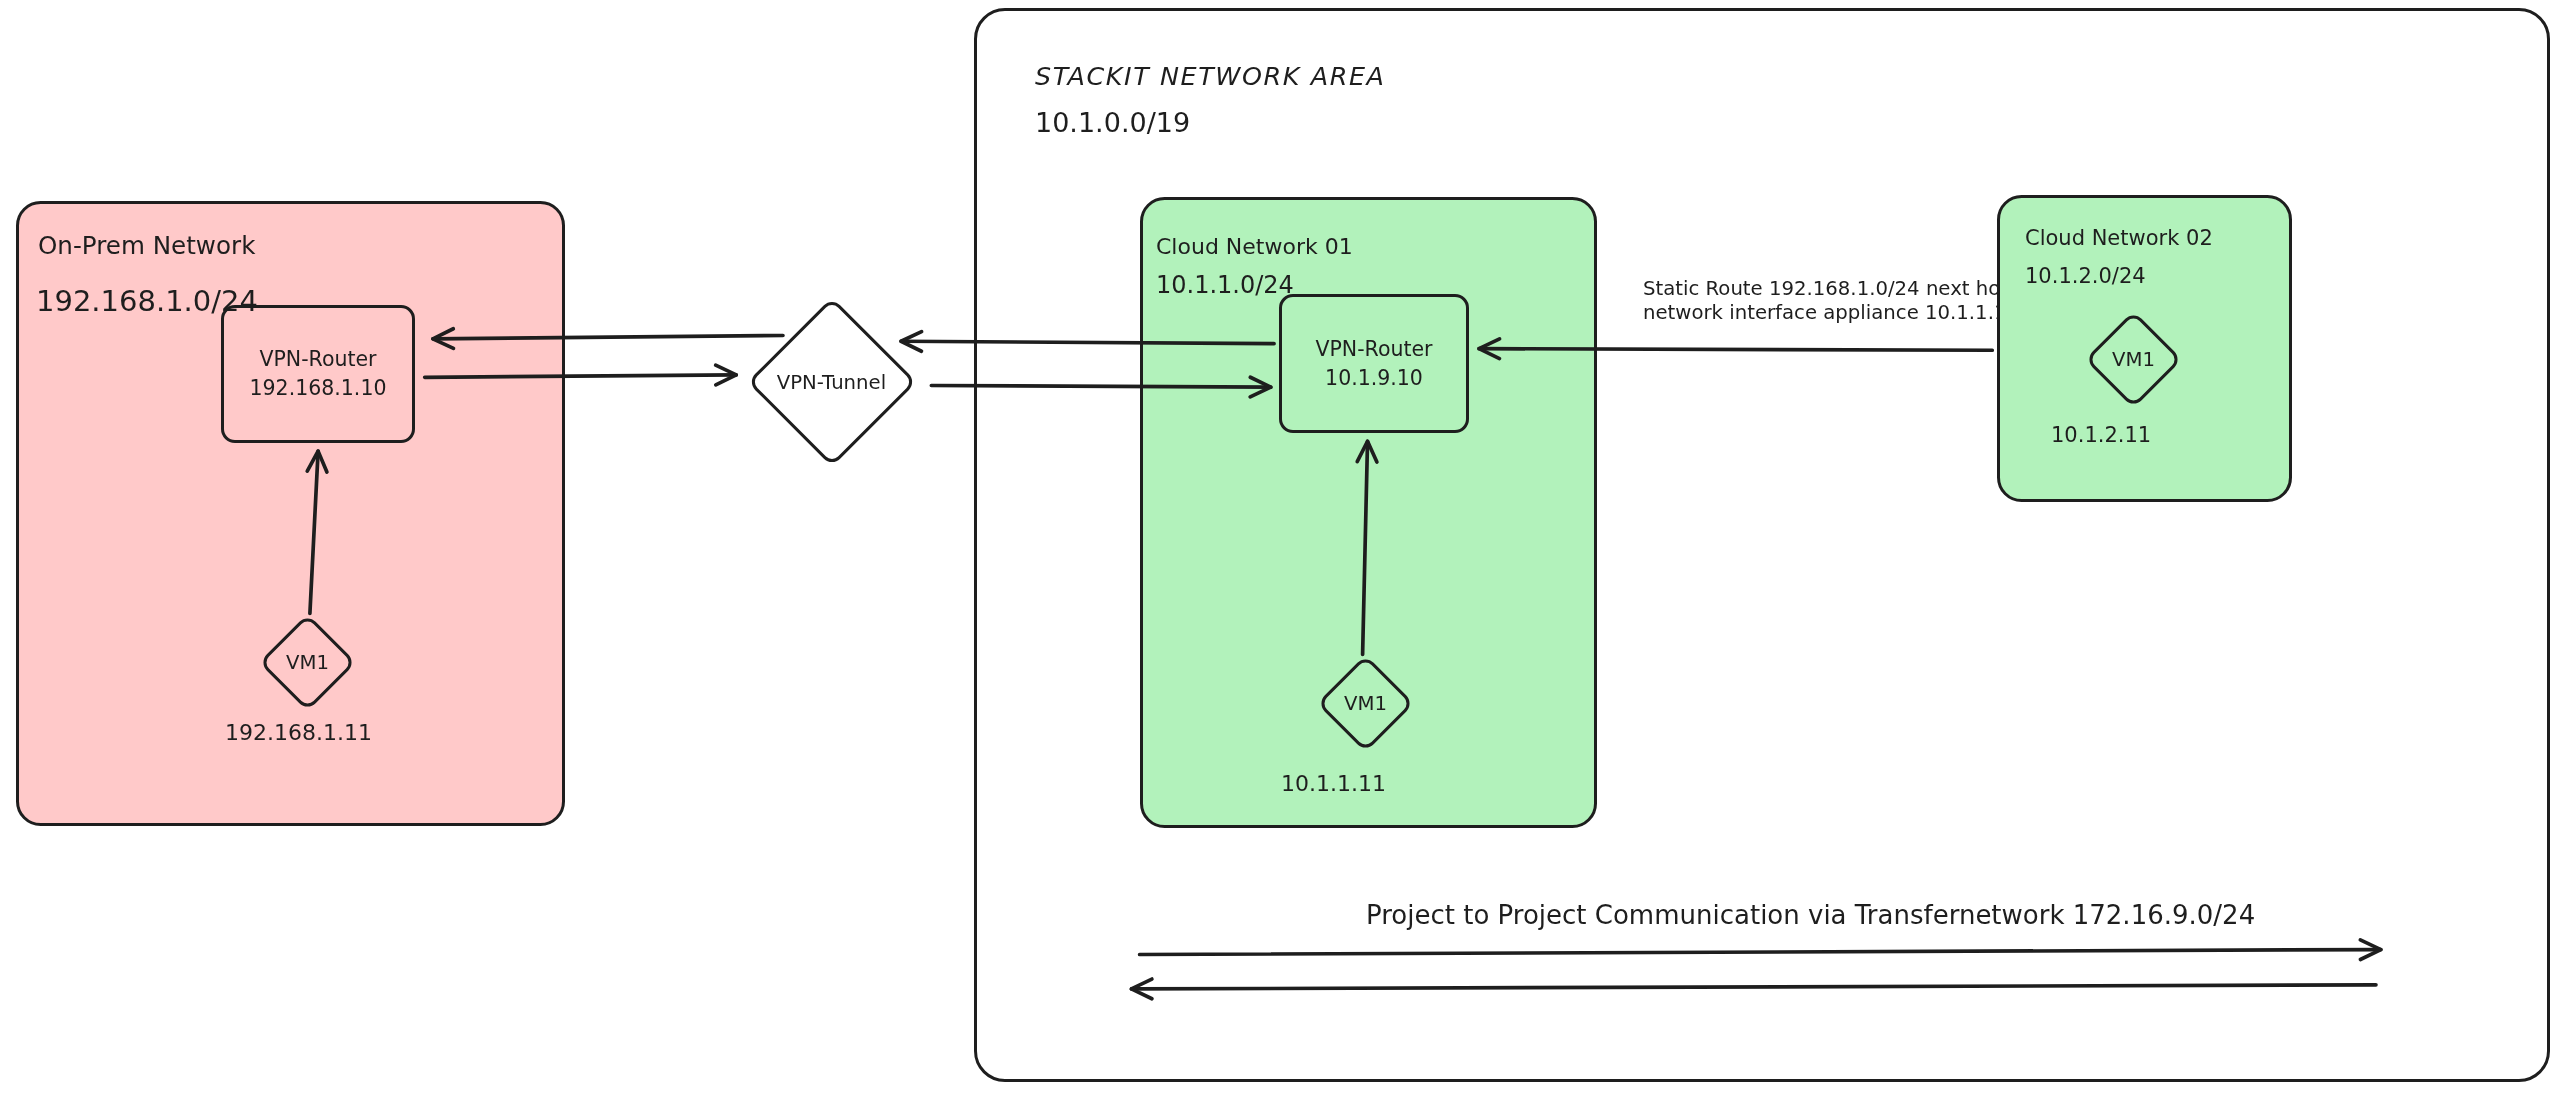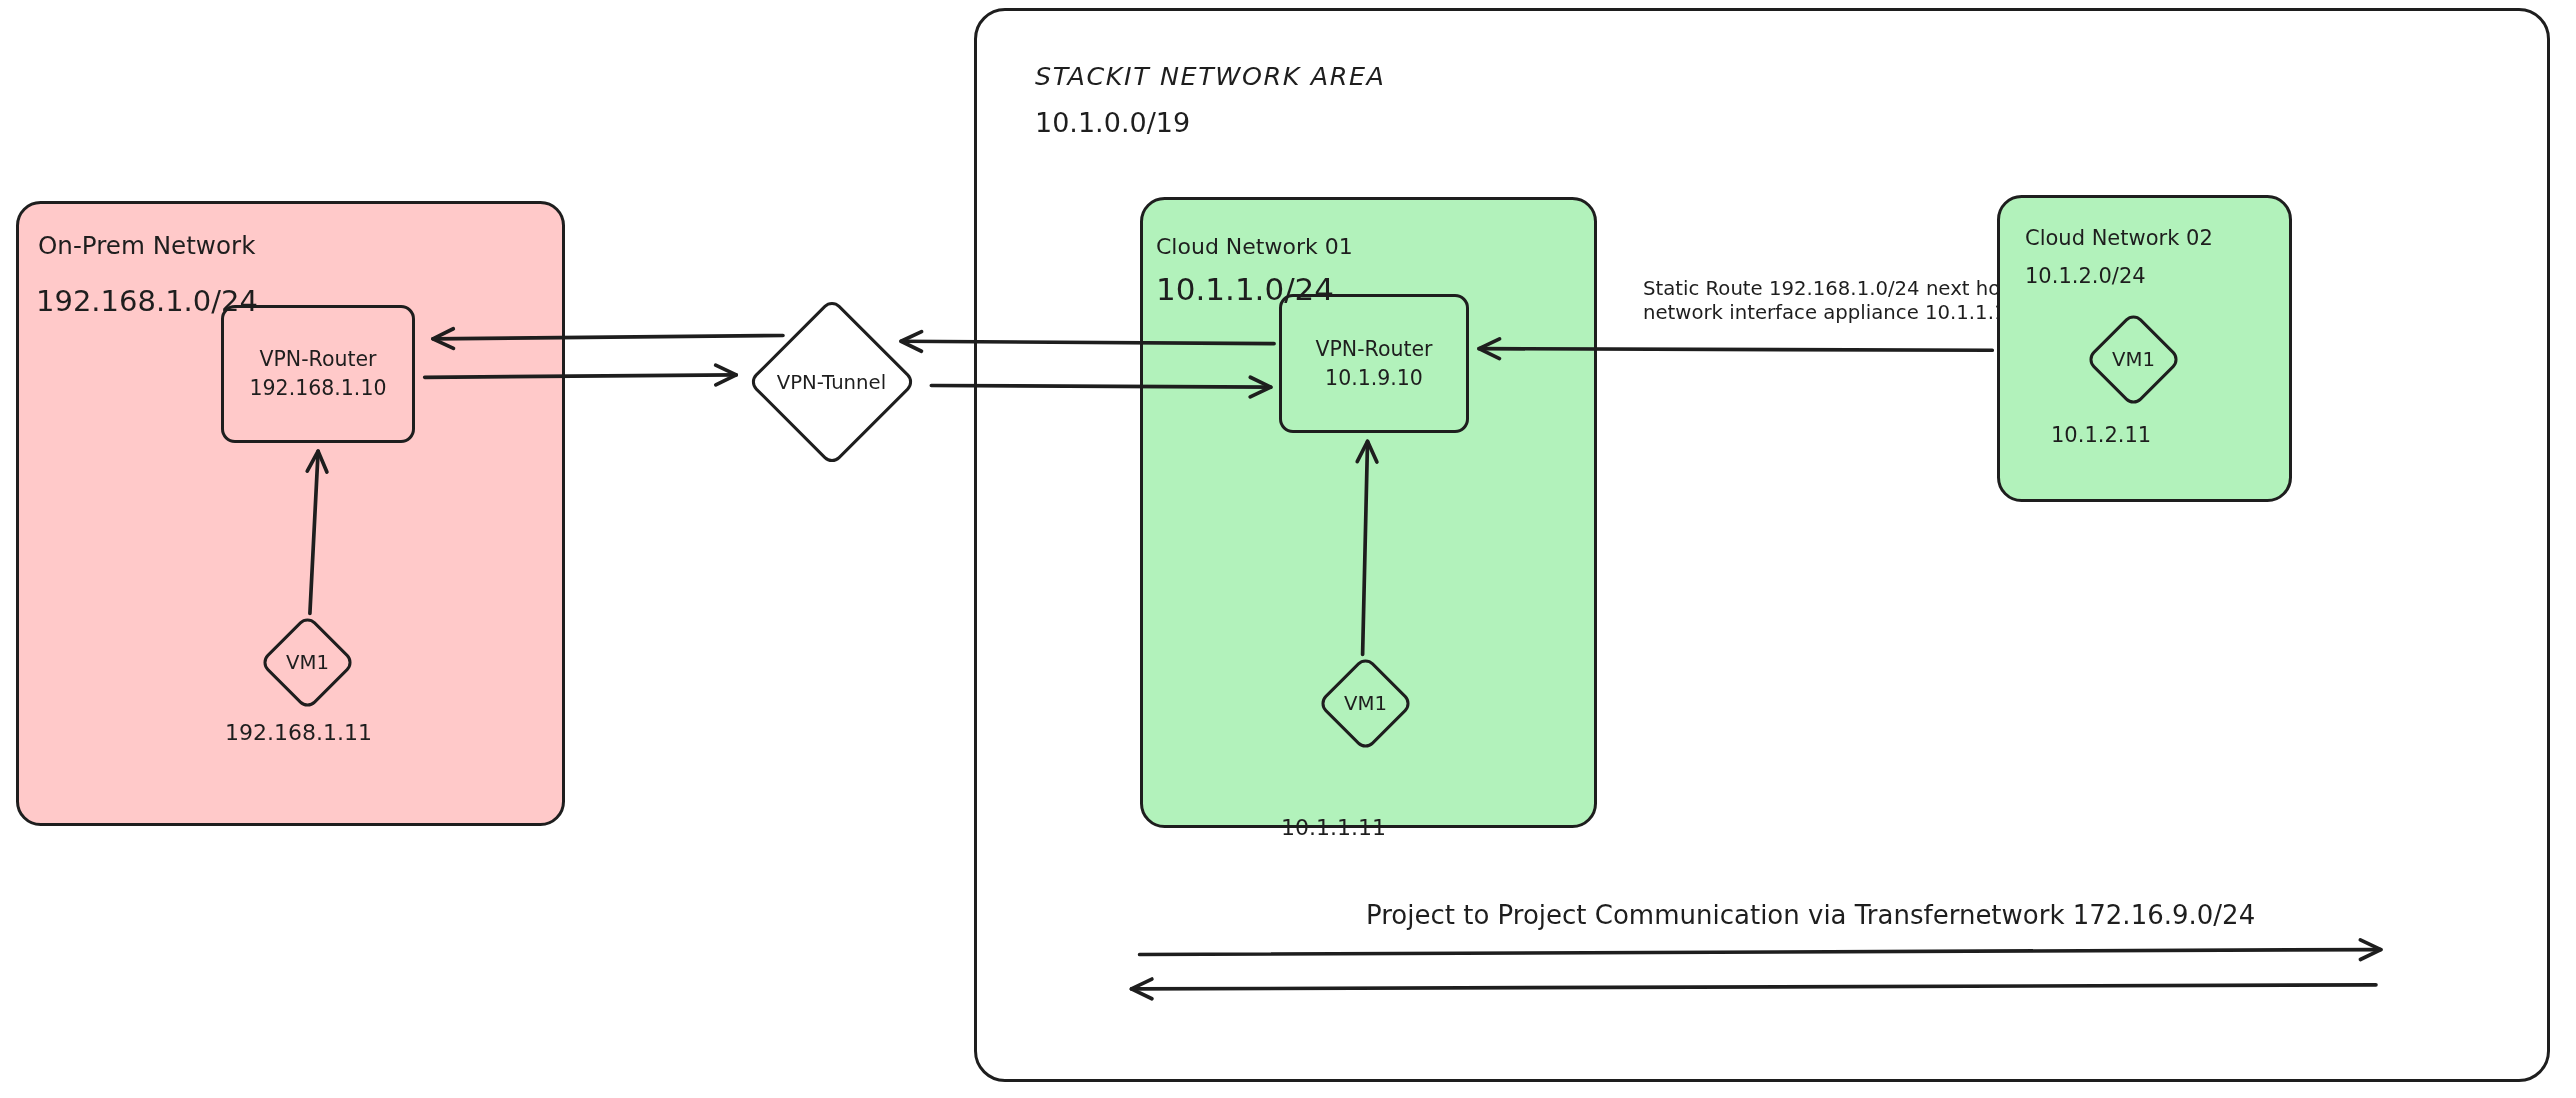--- a/index.html
+++ b/index.html
@@ -38,21 +38,21 @@
     text-align: center;
     font-size: 20.5px;
     line-height: 29px;
   }
   .lbl { position: absolute; white-space: nowrap; }
   .net-title   { font-size: 24.6px; }
   .net-subnet  { font-size: 29px; }
   .area-title  { font-size: 25.4px; letter-spacing: 1.6px; font-style: italic; }
   .area-subnet { font-size: 27px; }
   .c-title  { font-size: 22px; }
-  .c-subnet { font-size: 31px; }
+  .c-subnet { font-size: 24px; }
   .diamond {
     position: absolute;
     box-sizing: border-box;
     border: 3.3px solid #1e1e1e;
     border-radius: 11.5px;
     transform: rotate(45deg);
     display: flex;
     align-items: center;
     justify-content: center;
     background: transparent;
@@ -132,21 +132,21 @@
 
   <div class="box node-box" style="left:1279px; top:294px; width:190px; height:139px;">
     <span>VPN-Router</span>
     <span>10.1.9.10</span>
   </div>
 
 
   <div class="diamond" style="left:1331px; top:669px; width:69px; height:69px;">
     <span>VM1</span>
   </div>
-  <div class="vm-ip" style="left:1281px; top:771px;margin-top:44px;">10.1.1.11</div>
+  <div class="vm-ip" style="left:1281px; top:771px;">10.1.1.11</div>
 
   <div class="note" style="left:1643px; top:277px;">Static Route 192.168.1.0/24 next hop
 network interface appliance 10.1.1.10</div>
 
   <div class="box network-box cloud-fill" style="left:1997px; top:195px; width:295px; height:307px;">
   </div>
   <div class="lbl c-title" style="left:2025px; top:226px; font-size:21px;">Cloud Network 02</div>
   <div class="lbl c-subnet" style="left:2025px; top:264px; font-size:21px;">10.1.2.0/24</div>
 
   <div class="diamond" style="left:2099px; top:325px; width:69px; height:69px;">

